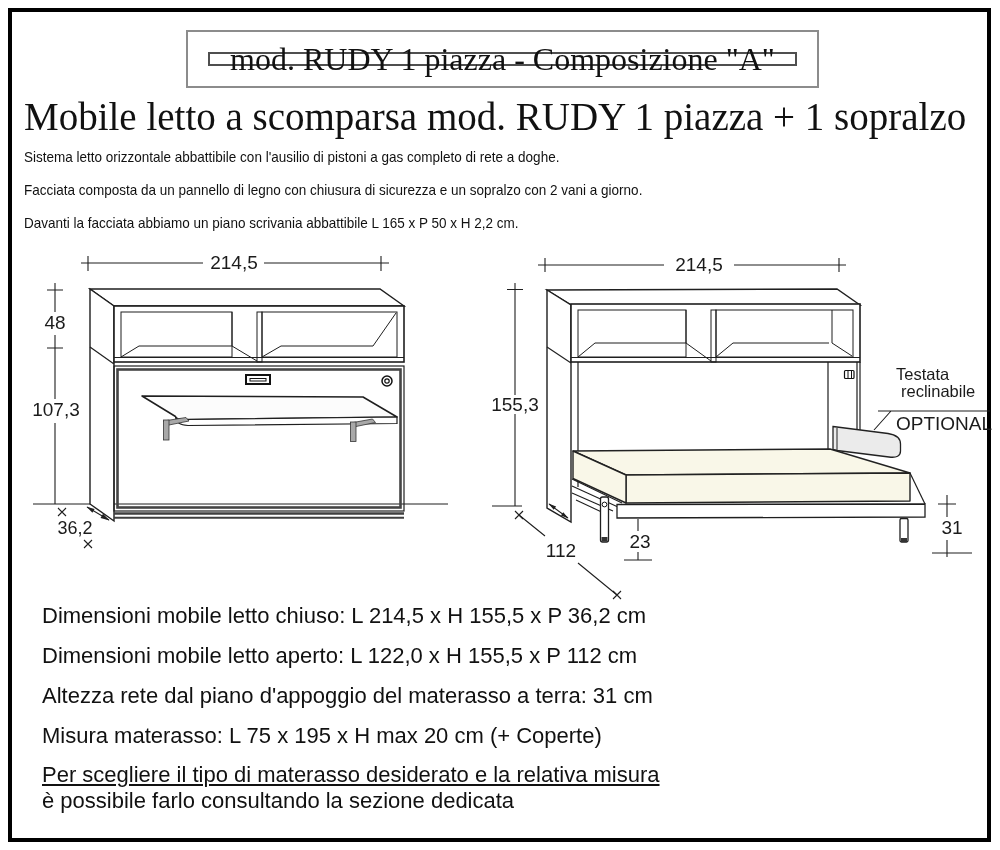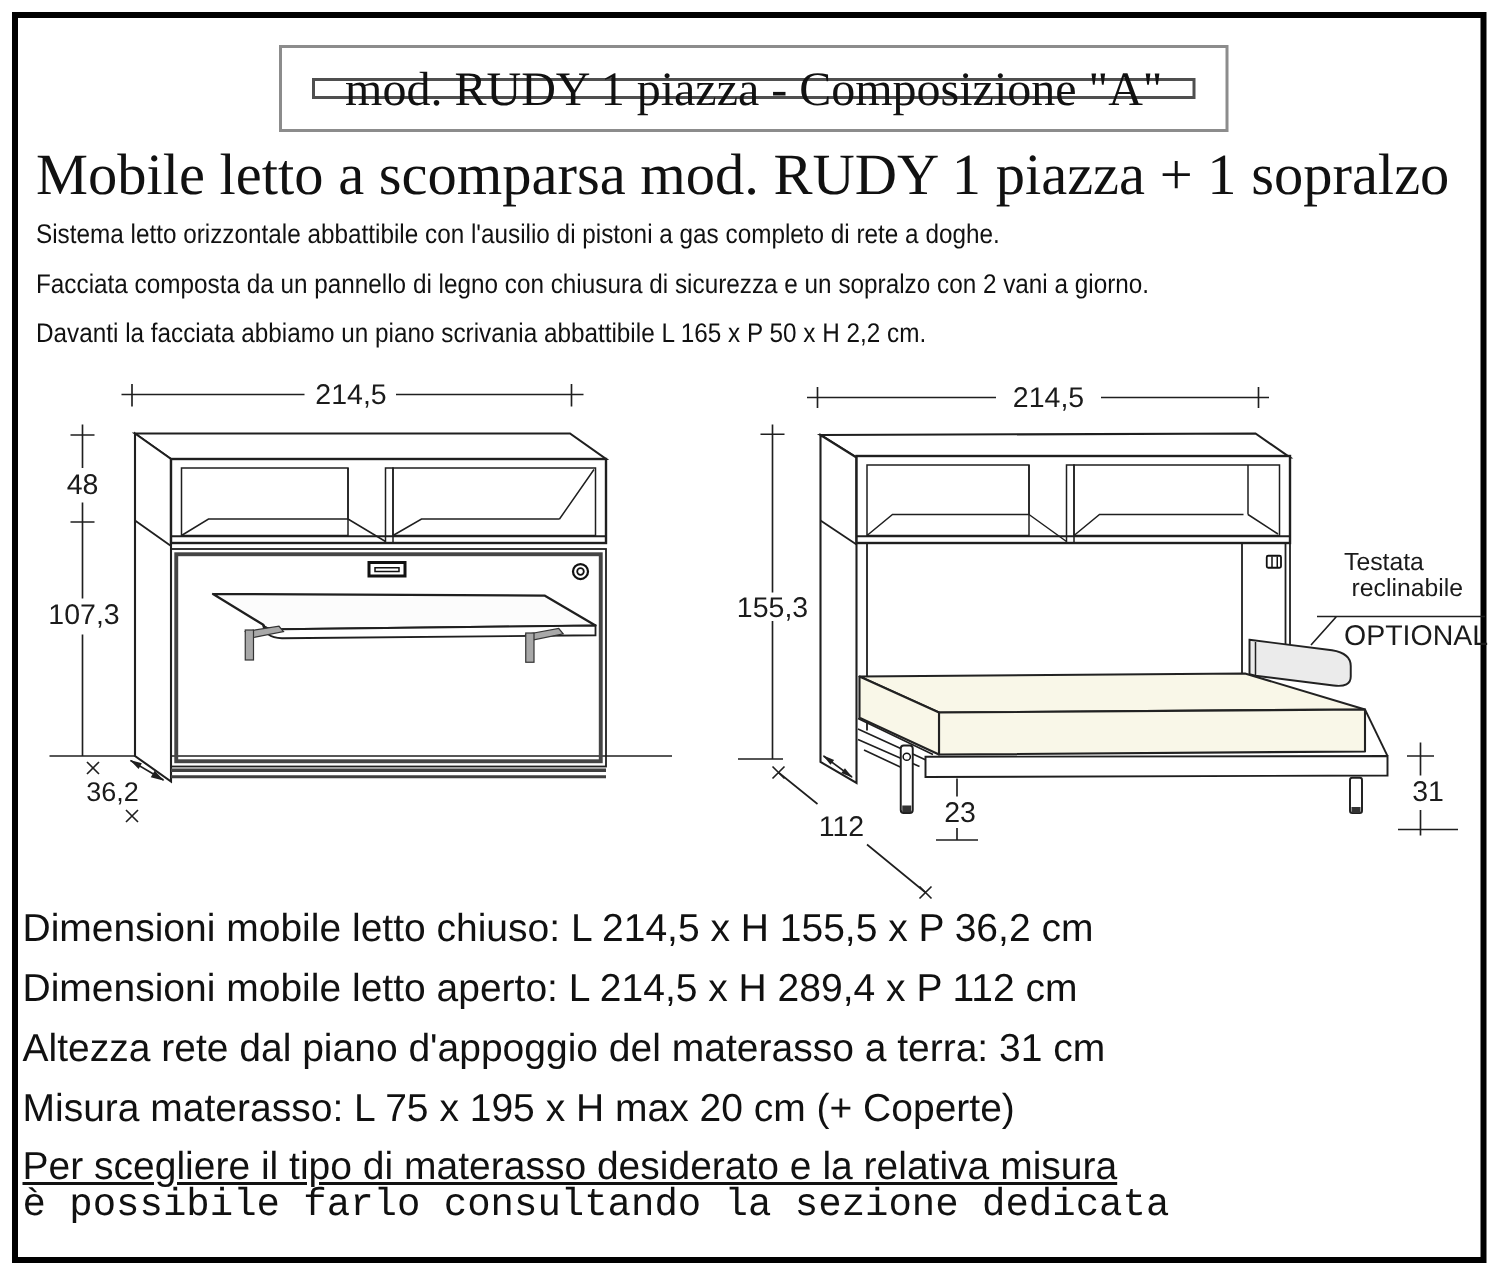--- a/index.html
+++ b/index.html
@@ -7,25 +7,25 @@
         font-family:"Liberation Sans",sans-serif;color:#111;}
   .frame{position:absolute;left:8px;top:8px;width:983px;height:834px;
          border:4px solid #000;box-sizing:border-box;}
   .title-box{position:absolute;left:186px;top:30px;width:633px;height:58px;
              border:2px solid #8c8c8c;box-sizing:border-box;padding:20px;background:#fff;}
   .title-inner{border:2px solid #4f4f4f;box-sizing:border-box;height:100%;
                display:flex;align-items:center;justify-content:center;
                font-family:"Liberation Serif","DejaVu Serif",serif;font-size:32px;white-space:nowrap;}
   .heading{position:absolute;left:24px;top:94px;margin:0;font-weight:400;
            font-family:"Liberation Serif","DejaVu Serif",serif;font-size:39px;white-space:nowrap;}
-  .desc{position:absolute;left:24px;top:140px;font-size:18px;line-height:33px;white-space:nowrap;}
+  .desc{position:absolute;left:24px;top:140px;font-size:15px;line-height:33px;white-space:nowrap;}
   .desc .dline{display:block;transform:scaleX(0.9);transform-origin:left center;}
-  .specs div{position:absolute;left:15px;font-size:26px;white-space:nowrap;}
+  .specs div{position:absolute;left:42px;font-size:22px;white-space:nowrap;}
   .sp1{top:603px;} .sp2{top:643px;} .sp3{top:683px;text-align:right;} .sp4{top:723px;}
-  .sp5{top:762px;text-decoration:underline;} .sp6{top:788px;font-family:Liberation Mono, monospace;}
+  .sp5{top:762px;text-decoration:underline;} .sp6{top:788px;}
   svg{position:absolute;left:0;top:0;}
   svg text{font-family:"Liberation Sans",sans-serif;fill:#1b1b1b;}
   .ln{stroke:#1f1f1f;stroke-width:1.2;fill:none;}
   .ln14{stroke:#1f1f1f;stroke-width:1.4;fill:#fff;}
   .ln16{stroke:#1f1f1f;stroke-width:1.6;fill:#fff;}
   .thin{stroke:#1f1f1f;stroke-width:1;fill:none;}
   .dim{stroke:#1f1f1f;stroke-width:1.1;fill:none;}
   .cream{fill:#f9f7e8;stroke:#222;stroke-width:1.4;stroke-linejoin:round;}
   .grayfill{fill:#a8a8a8;stroke:#333;stroke-width:0.8;}
 </style>
@@ -173,19 +173,19 @@
         <text x="896" y="380" font-size="16.5">Testata</text>
         <text x="901" y="397" font-size="16.5">reclinabile</text>
         <path class="dim" d="M878,411 H990 M891,411 L874,430"></path>
         <text x="896" y="430" font-size="19">OPTIONAL</text>
       </g>
     </g>
   </svg>
 
   <div class="specs">
     <div class="sp1">Dimensioni mobile letto chiuso: L 214,5 x H 155,5 x P 36,2 cm</div>
-    <div class="sp2">Dimensioni mobile letto aperto: L 214,5 x H 289,4 x P 112 cm</div>
+    <div class="sp2">Dimensioni mobile letto aperto: L 122,0 x H 155,5 x P 112 cm</div>
     <div class="sp3">Altezza rete dal piano d'appoggio del materasso a terra: 31 cm</div>
     <div class="sp4">Misura materasso: L 75 x 195 x H max 20 cm (+ Coperte)</div>
     <div class="sp5">Per scegliere il tipo di materasso desiderato e la relativa misura</div>
     <div class="sp6">è possibile farlo consultando la sezione dedicata</div>
   </div>
 </div>
 
 </body></html>

